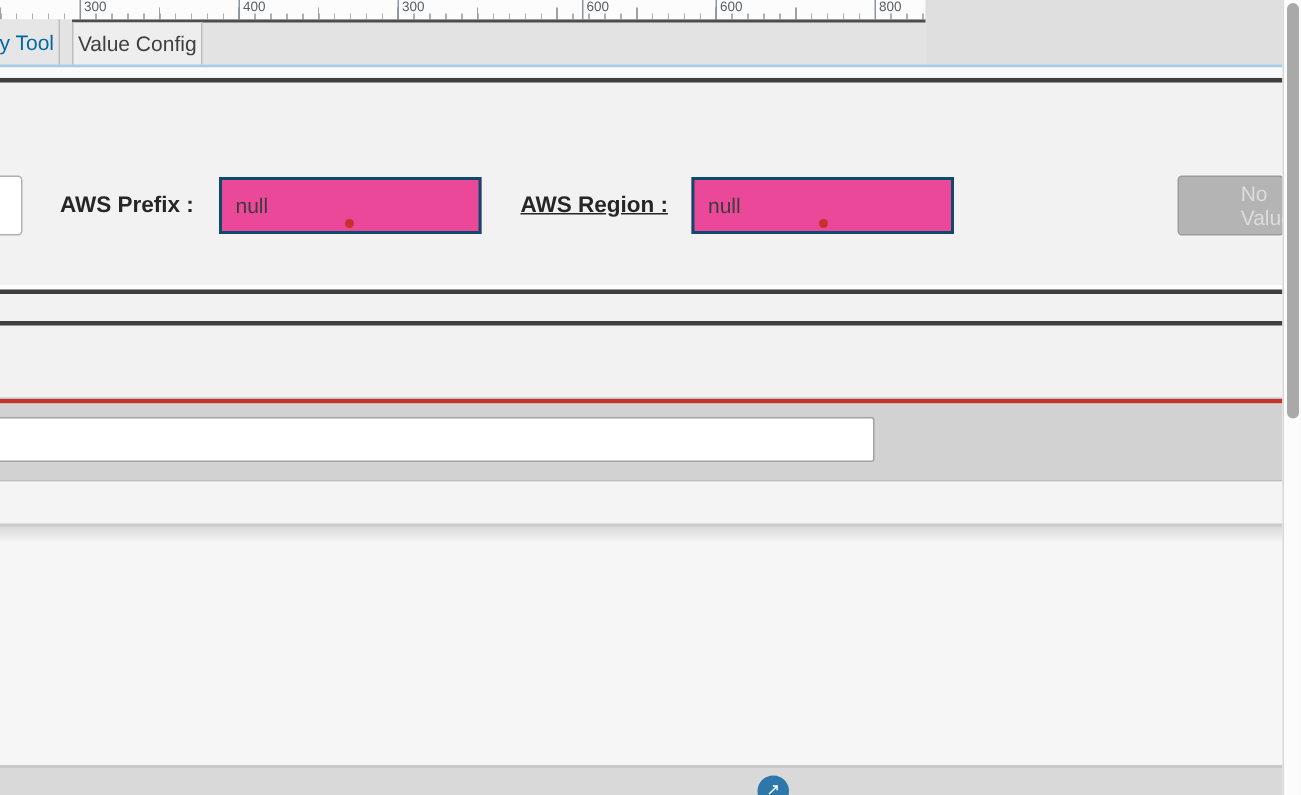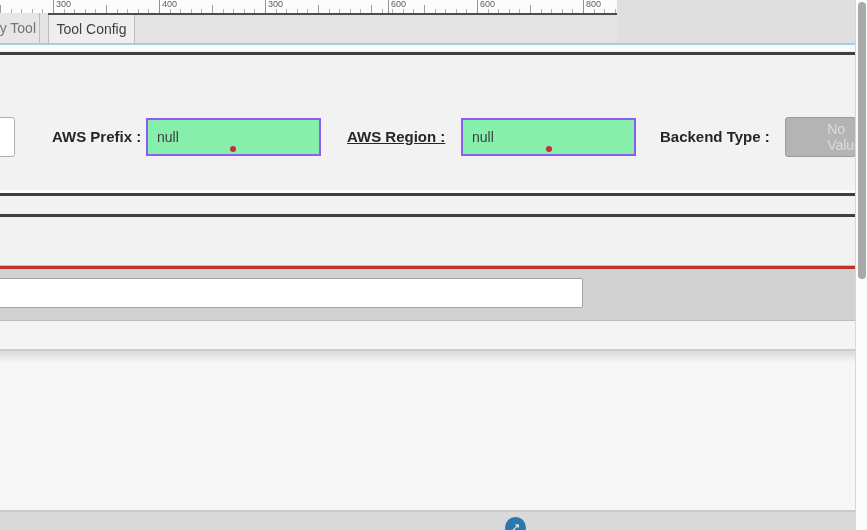--- a/index.html
+++ b/index.html
@@ -15,42 +15,42 @@
     background-repeat:no-repeat;}
   .rtick{position:absolute;top:0;width:1px;height:13px;background:#8d949b;}
   .rtick span{position:absolute;left:3px;top:-1px;font-size:9px;line-height:10px;color:#5a5f64;}
   .topright-fill{position:absolute;left:617px;top:0;width:238px;height:43px;background:#dfdfdf;}
 
   
   .tabbar-bg{position:absolute;left:0;top:13px;width:617px;height:30px;background:#e3e3e3;}
   .tab-topline{position:absolute;left:48px;top:13px;width:569px;height:1.5px;background:#4d4d4d;}
   .tab{position:absolute;display:flex;align-items:center;font-size:14px;}
   .tab-tool{left:0;top:13px;width:36px;height:30px;background:#e6e6e6;
-    border-right:1.5px solid #bdbdbd;color:#737373;justify-content:flex-end;
+    border-right:1.5px solid #bdbdbd;color:#0369a1;justify-content:flex-end;
     padding-right:3px;overflow:hidden;white-space:nowrap;}
   .tab-site{left:48px;top:14.5px;width:87px;height:28.5px;background:#eeeeee;
     border-left:1.5px solid #bdbdbd;border-right:1.5px solid #bdbdbd;
     color:#3f3f3f;justify-content:center;box-sizing:border-box;}
   .blue-line{position:absolute;left:0;top:43px;width:855px;height:1.8px;background:#a6cde5;}
   .gap-strip{position:absolute;left:0;top:44.8px;width:855px;height:6.7px;background:#fafafa;}
   .rule{position:absolute;left:0;width:855px;background:#3f3f3f;}
   .rule-a{top:51.5px;height:3px;}
   .white-line{position:absolute;left:0;top:190px;width:855px;height:2.5px;background:#fdfdfd;}
   .rule-b{top:192.5px;height:3px;}
   .rule-c{top:213.5px;height:3px;}
   .pre-red{position:absolute;left:0;top:264.5px;width:855px;height:1.5px;background:#c2c2c2;}
   .red-line{position:absolute;left:0;top:266px;width:855px;height:3px;background:#c0342c;}
 
   
   .cut-input{position:absolute;left:-10px;top:117px;width:25px;height:40px;background:#fff;
     border:1px solid #b0b0b0;border-radius:3px;box-sizing:border-box;}
   .flabel{position:absolute;top:128px;font-size:15px;font-weight:bold;color:#262626;white-space:nowrap;}
-  .lbl-prefix{left:52px;text-align:center;}  .lbl-region{left:347px;text-decoration:underline;}  .lbl-backend{left:660px;}
+  .lbl-prefix{left:40px;text-align:center;}  .lbl-region{left:347px;text-decoration:underline;}  .lbl-backend{left:660px;}
   .err-input{position:absolute;top:118px;width:175px;height:38px;box-sizing:border-box;
-    border:2px solid #8b5cf6;background:#86efac;font-family:"Liberation Sans",sans-serif;
+    border:2px solid #0c4a6e;background:#ec4899;font-family:"Liberation Sans",sans-serif;
     font-size:14px;color:#3c3c3c;padding:0 0 0 9px;border-radius:0;outline:none;}
   .inp-prefix{left:146px;}  .inp-region{left:461px;}
   .err-dot{position:absolute;width:6px;height:6px;border-radius:50%;background:#c9302c;top:146px;}
   .dot-prefix{left:230px;}  .dot-region{left:546px;}
   .novalue{position:absolute;left:785px;top:117px;width:71px;height:40px;background:#b4b4b4;
     border:1px solid #9b9b9b;border-radius:3px;box-sizing:border-box;display:flex;
     align-items:center;justify-content:center;font-size:14px;color:#dcdcdc;padding-left:48px;}
 
   
   .gray-panel{position:absolute;left:0;top:269px;width:855px;height:51px;background:#d2d2d2;
@@ -103,36 +103,35 @@
       </div>
   </div>
   <div class="topright-fill"></div>
 
   <div class="tabbar-bg"></div>
   <div class="tab-topline"></div>
   <div class="tab tab-tool">
       <span>y Tool</span>
     </div>
   <div class="tab tab-site">
-      <span>Tool Config</span>
+      <span>Value Config</span>
     </div>
   <div class="blue-line"></div>
   <div class="gap-strip"></div>
   <div class="rule rule-a"></div>
 
   <div class="cut-input"></div>
   <div class="flabel lbl-prefix">AWS Prefix :</div>
   <input class="err-input inp-prefix" value="null" style="">
   <div class="err-dot dot-prefix"></div>
 
   <div class="flabel lbl-region">AWS Region :</div>
   <input class="err-input inp-region" value="null" style="">
   <div class="err-dot dot-region"></div>
 
-  <div class="flabel lbl-backend">Backend Type :</div>
   <div class="novalue">
     <span>No Value</span>
   </div>
 
   <div class="white-line"></div>
   <div class="rule rule-b"></div>
   <div class="rule rule-c"></div>
   <div class="pre-red"></div>
   <div class="red-line"></div>
 

